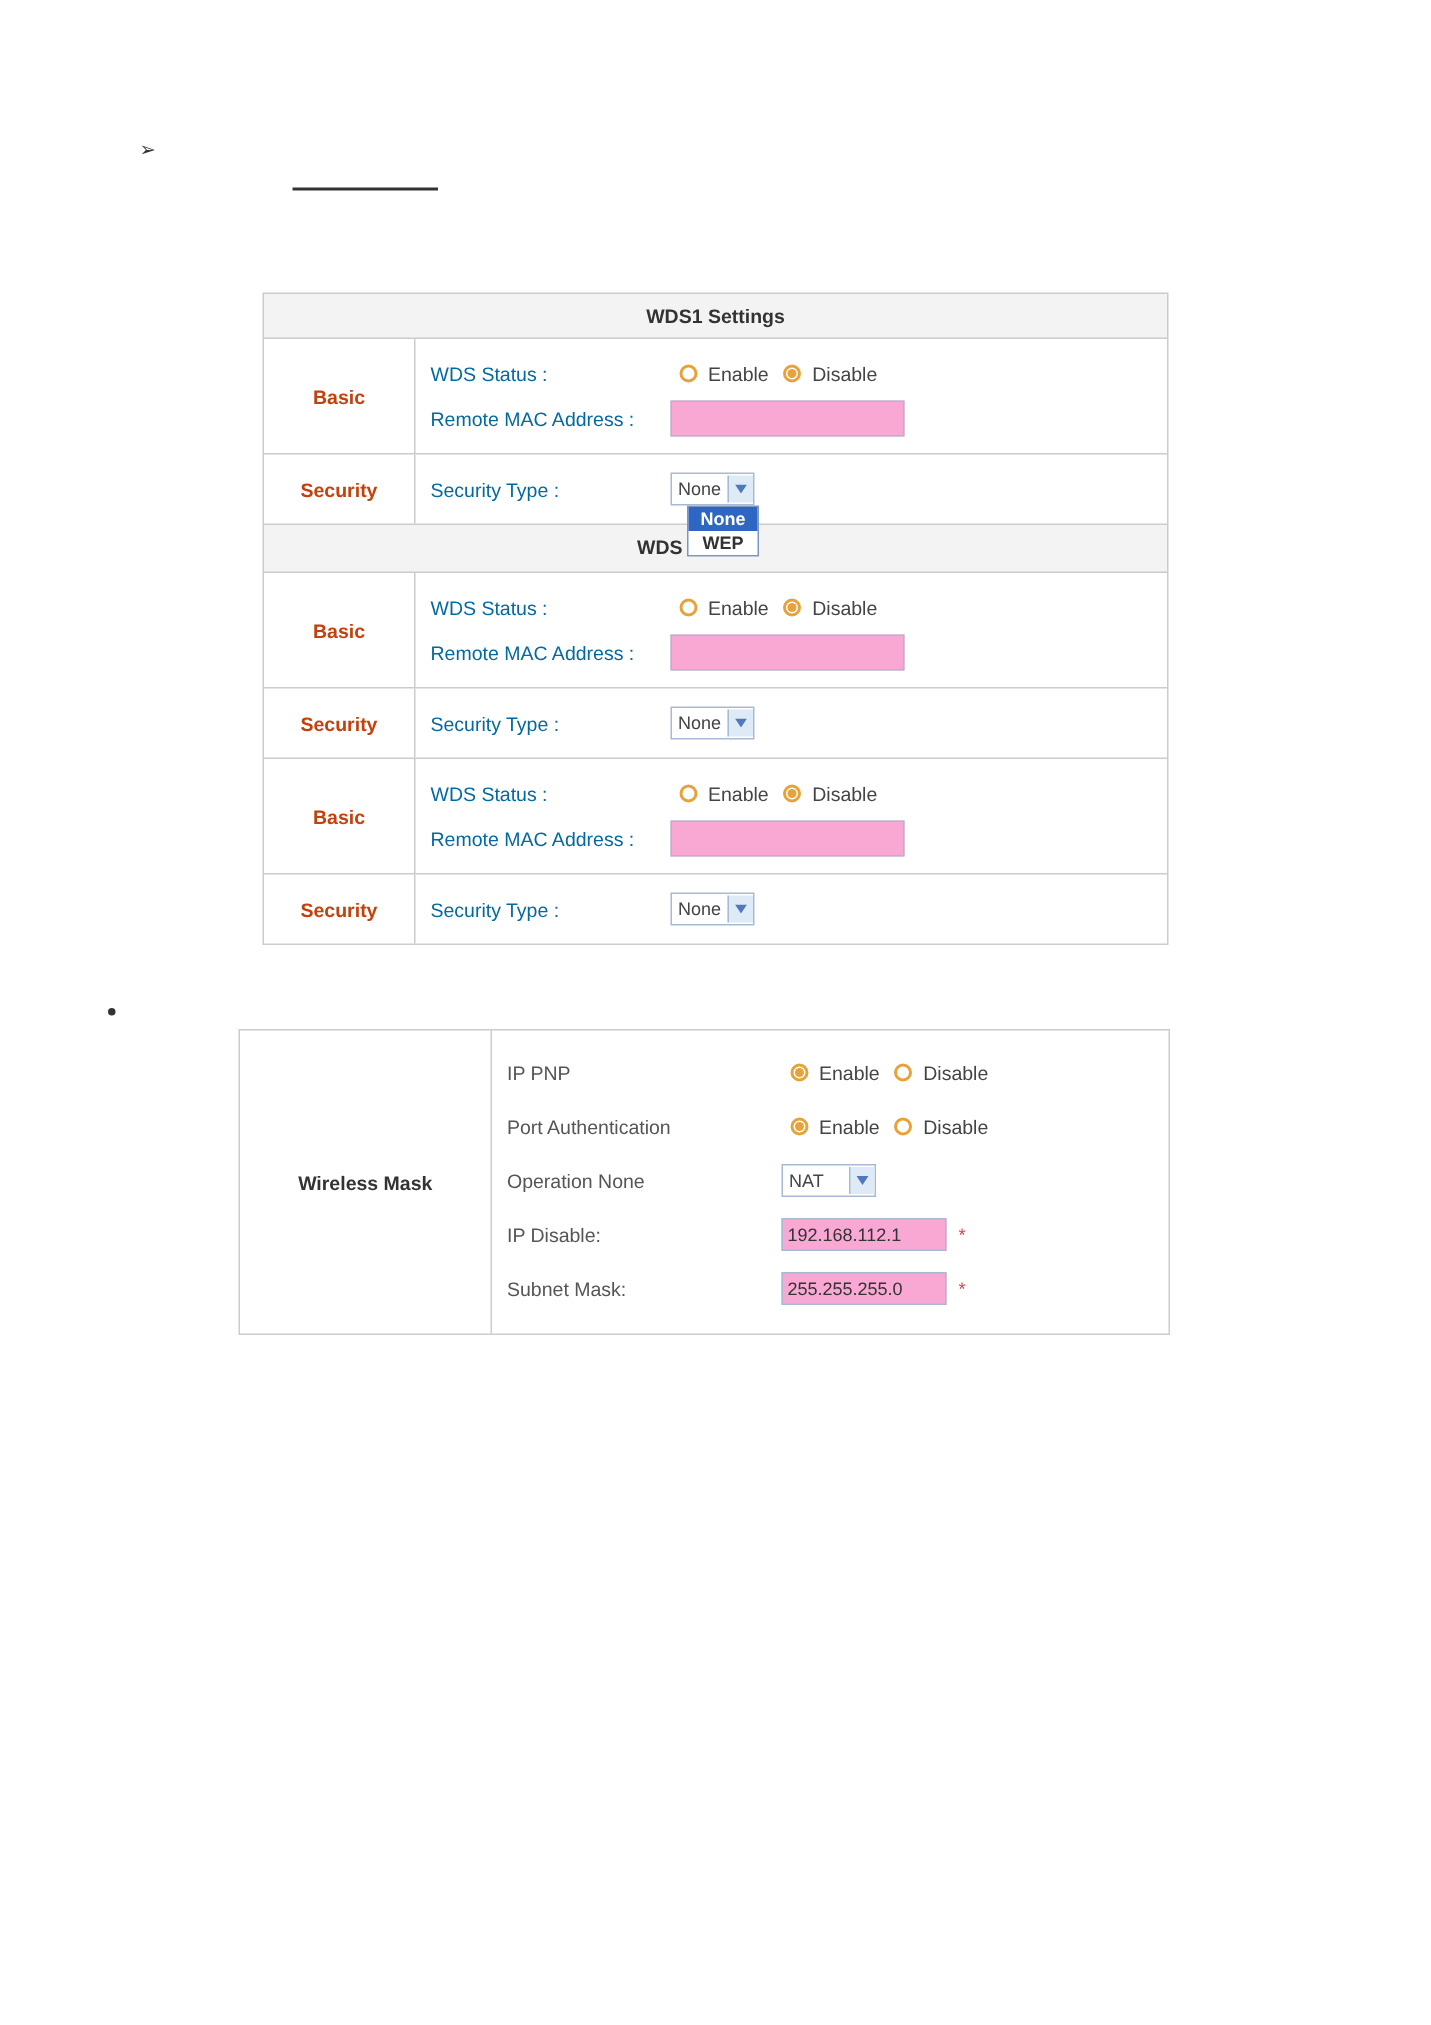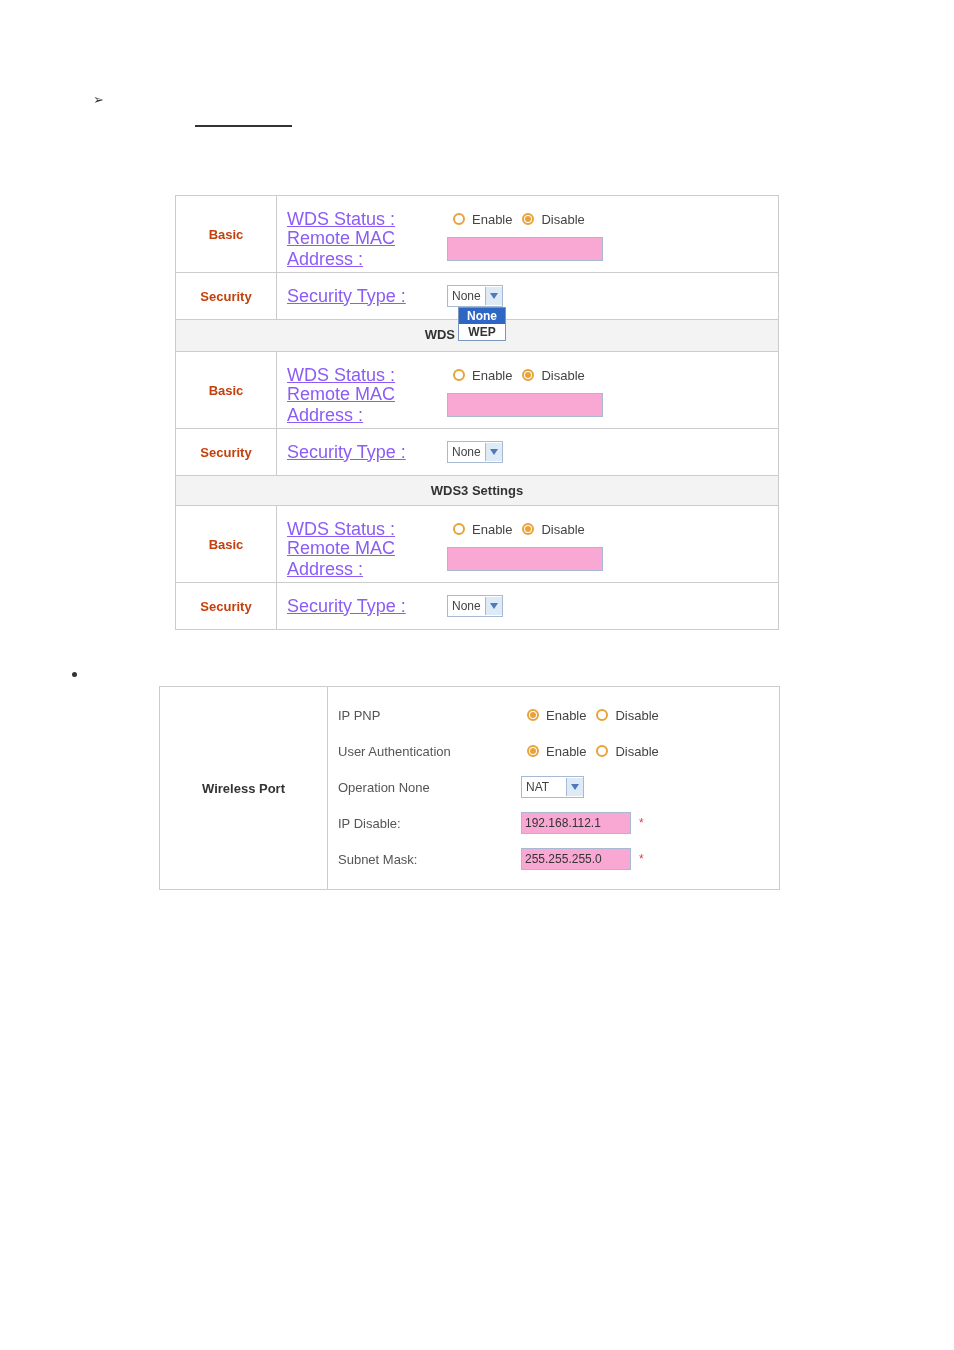--- a/index.html
+++ b/index.html
@@ -71,23 +71,22 @@
     flex: 1;
     padding: 8px 10px;
   }
   .field-row {
     display: flex;
     align-items: center;
     height: 30px;
   }
   .field-label {
     width: 160px;
-    color: #8b5cf6;
-    font-size: 18px;
-    text-decoration: underline;
+    color: #0369a1;
+    font-size: 13px;
   }
   .field-val {
     display: flex;
     align-items: center;
     gap: 4px;
     font-size: 13px;
     color: #444;
   }
   .radio {
     display: inline-block;
@@ -242,20 +241,21 @@
 </head>
 <body>
 
 <div class="page">
 
   <div class="arrow-bullet">➢</div>
   <div class="underline"></div>
 
   <div class="wds-wrap">
 
+    <div class="wds-header">WDS1 Settings</div>
     <div class="wds-row">
       <div class="wds-cat">Basic</div>
       <div class="wds-body">
         <div class="field-row">
           <div class="field-label">WDS Status :</div>
           <div class="field-val">
             <span class="radio"></span>
             <span>Enable</span>
             <span class="radio selected"></span>
             <span>Disable</span>
@@ -329,21 +329,20 @@
                 <svg width="8" height="6" viewBox="0 0 8 6">
                     <path d="M0 0 L8 0 L4 6 Z" fill="#4f79bb"></path>
                   </svg>
               </span>
             </div>
           </div>
         </div>
       </div>
     </div>
 
-    <div class="wds-header">WDS3 Settings</div>
     <div class="wds-row">
       <div class="wds-cat">Basic</div>
       <div class="wds-body">
         <div class="field-row">
           <div class="field-label">WDS Status :</div>
           <div class="field-val">
             <span class="radio"></span>
             <span>Enable</span>
             <span class="radio selected"></span>
             <span>Disable</span>
@@ -374,35 +373,35 @@
           </div>
         </div>
       </div>
     </div>
 
   </div>
 
   <div class="dot-bullet"></div>
 
   <div class="wp-wrap">
-    <div class="wp-cat">Wireless Port</div>
+    <div class="wp-cat">Wireless Mask</div>
     <div class="wp-body">
 
       <div class="wp-row">
         <div class="wp-label">IP PNP</div>
         <div class="wp-val">
           <span class="radio selected"></span>
           <span>Enable</span>
           <span class="radio"></span>
           <span>Disable</span>
         </div>
       </div>
 
       <div class="wp-row">
-        <div class="wp-label">User Authentication</div>
+        <div class="wp-label">Port Authentication</div>
         <div class="wp-val">
           <span class="radio selected"></span>
           <span>Enable</span>
           <span class="radio"></span>
           <span>Disable</span>
         </div>
       </div>
 
       <div class="wp-row">
         <div class="wp-label">Operation None</div>

